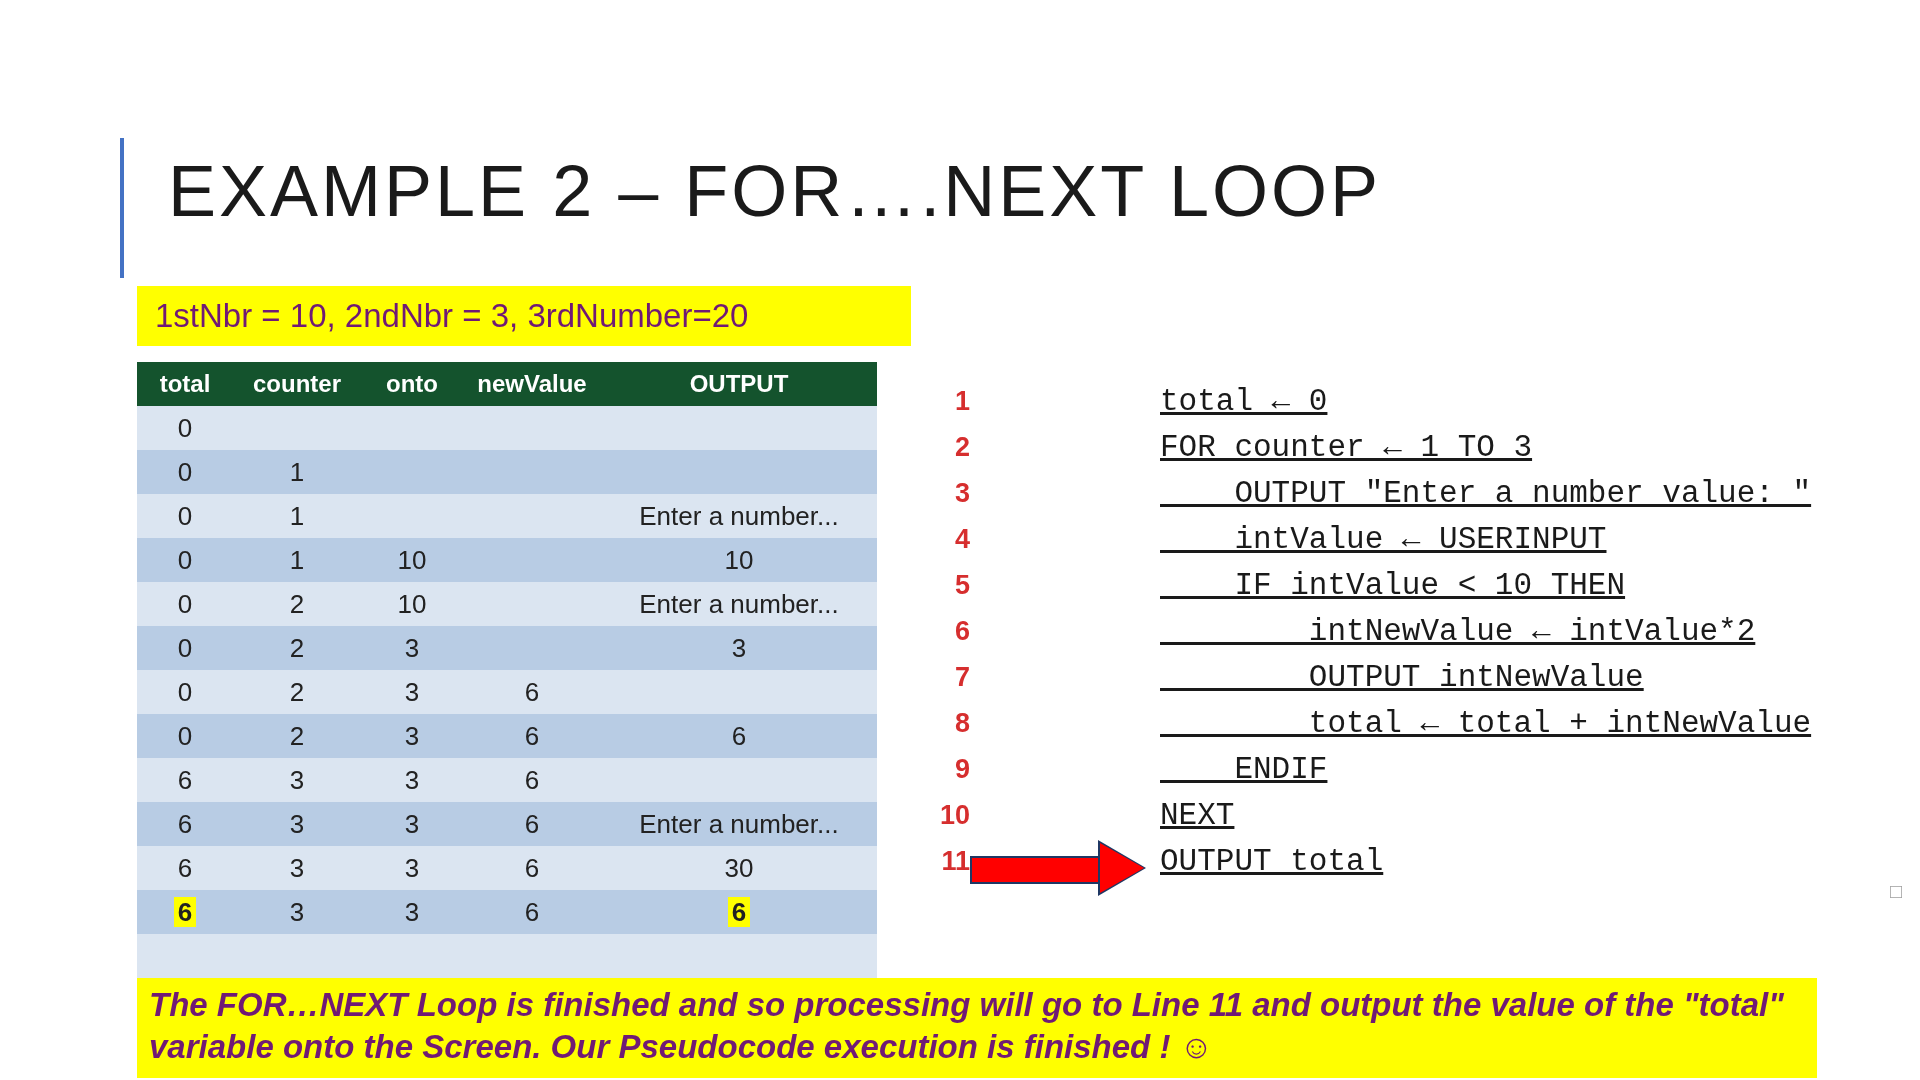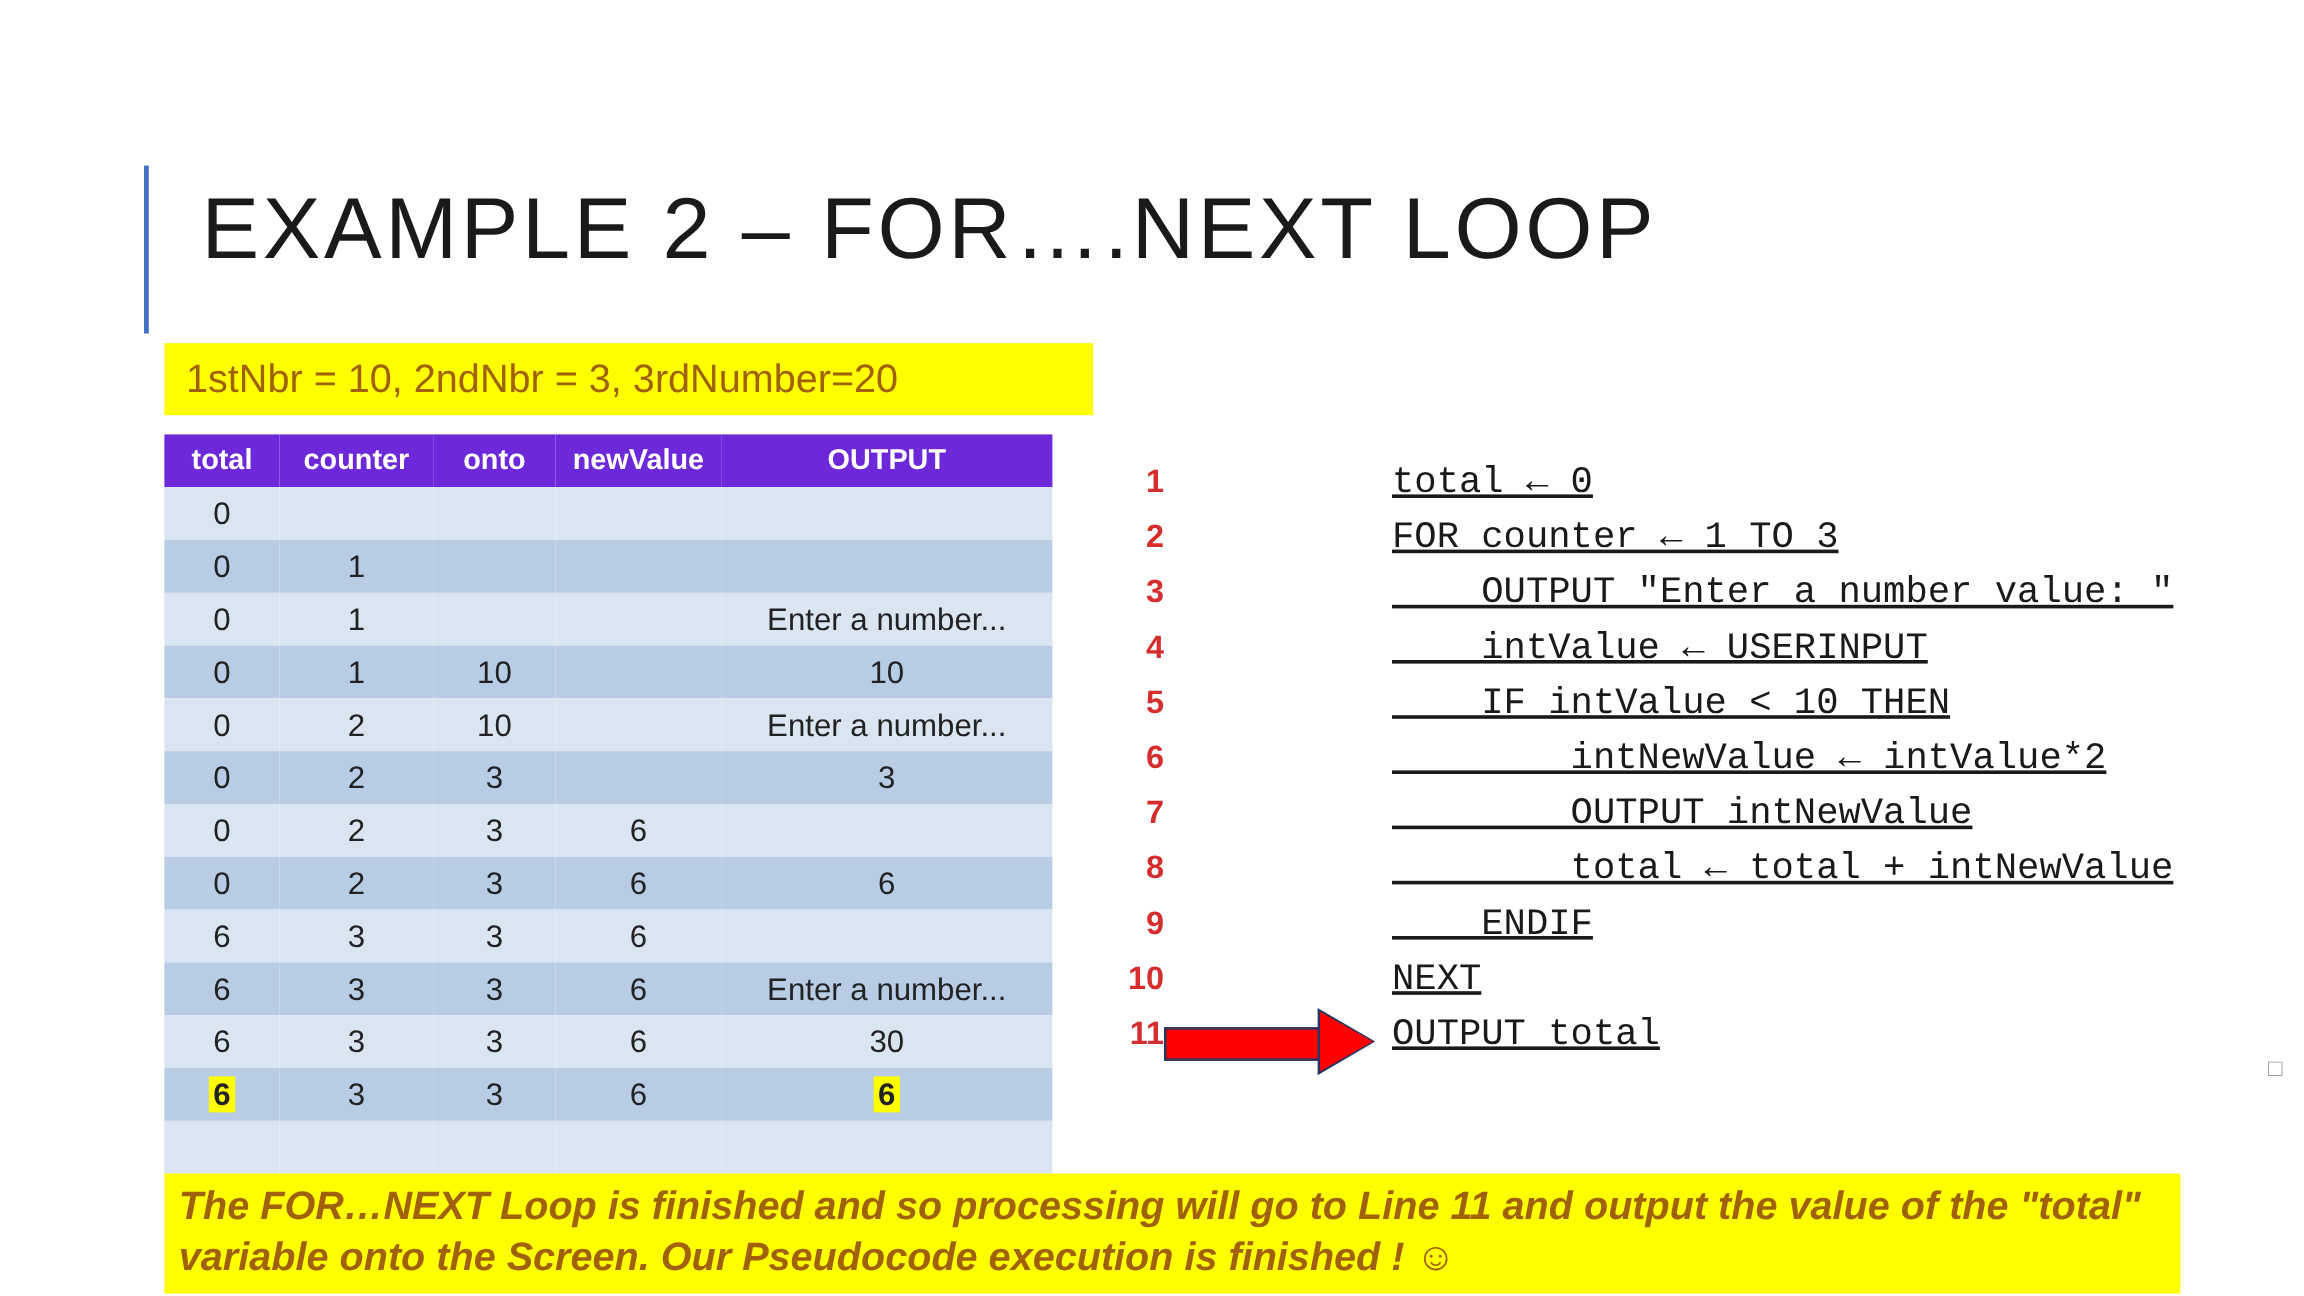--- a/index.html
+++ b/index.html
@@ -25,21 +25,21 @@
     position: absolute;
     left: 168px;
     top: 150px;
     font-weight: 400;
     font-size: 72px;
     letter-spacing: 3px;
     font-family: Liberation Sans, sans-serif;
   }
   .yellow-box {
     background: #ffff00;
-    color: #a16207;
+    color: #701a75;
     font-family: "Century Gothic", "Segoe UI", Arial, sans-serif;
   }
   .vars-box {
     position: absolute;
     left: 137px;
     top: 286px;
     width: 756px;
     height: 60px;
     display: flex;
     align-items: center;
@@ -50,21 +50,21 @@
   .trace {
     position: absolute;
     left: 137px;
     top: 362px;
     width: 740px;
     border-collapse: collapse;
     table-layout: fixed;
     font-family: "Century Gothic", "Segoe UI", Arial, sans-serif;
   }
   .trace th {
-    background: #6d28d9;
+    background: #14532d;
     color: #ffffff;
     font-weight: 700;
     font-size: 24px;
     padding: 8px 4px;
   }
   .trace td {
     font-size: 26px;
     text-align: center;
     padding: 4px 2px;
     height: 36px;

